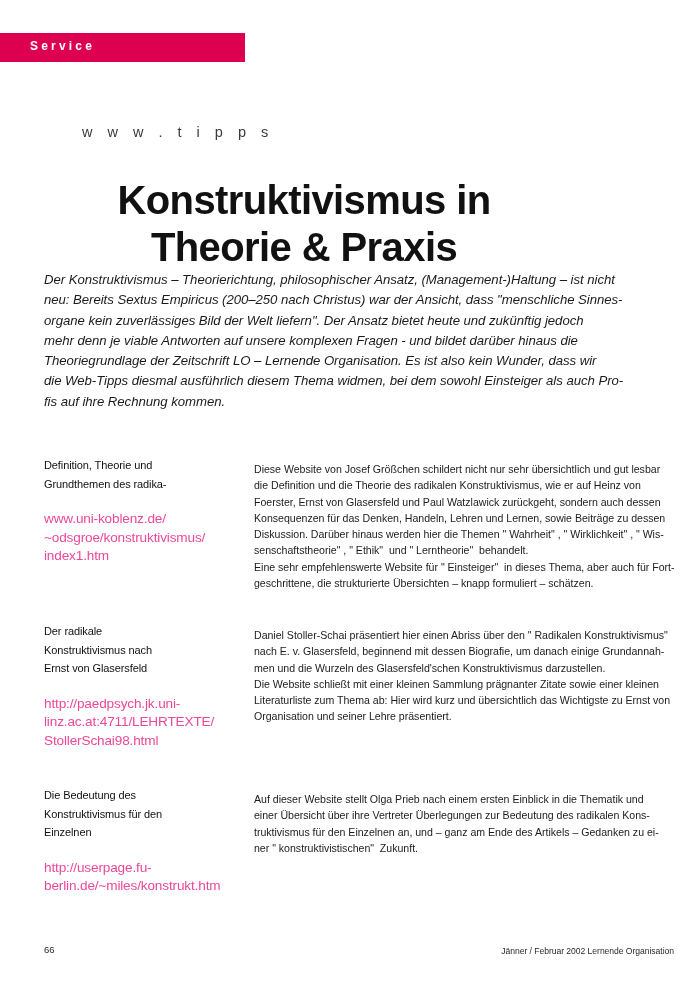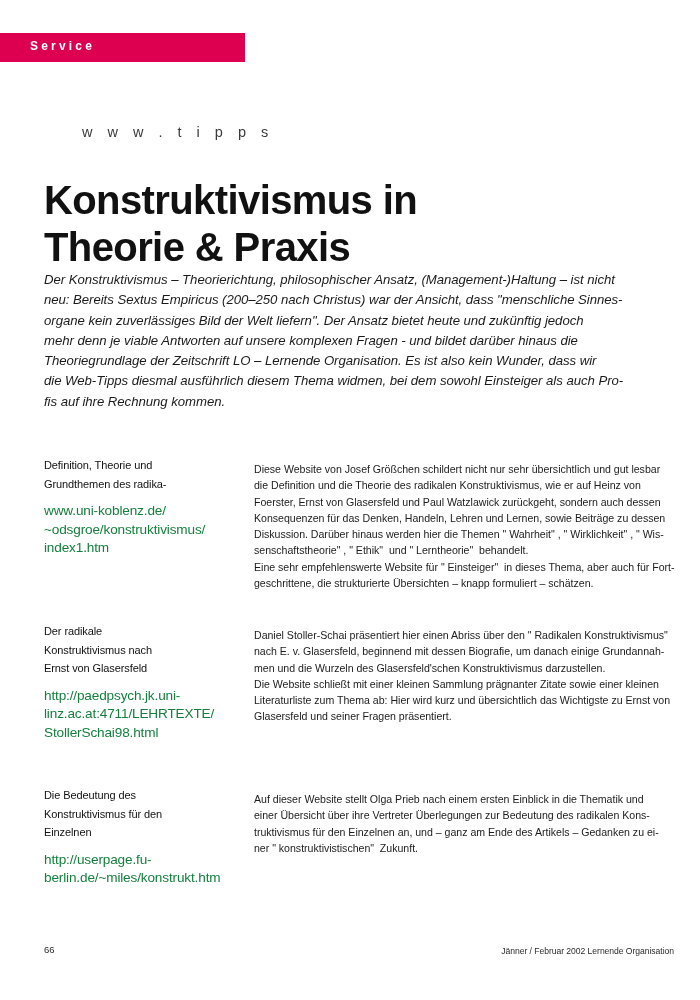--- a/index.html
+++ b/index.html
@@ -53,20 +53,21 @@
   .headline {
     position: absolute;
     left: 44px;
     top: 150px;
     width: 520px;
     font-size: 40px;
     line-height: 47px;
     font-weight: bold;
     letter-spacing: -0.6px;
     color: #111111;
+    text-align: center;
   }
   .headline .ln { display: block; }
 
   
   .lead {
     position: absolute;
     left: 44px;
     top: 270px;
     width: 575px;
     font-size: 13.2px;
@@ -87,24 +88,24 @@
   }
   .sec-head {
     font-size: 11px;
     line-height: 18.5px;
     color: #111111;
     font-weight: 400;
     letter-spacing: -0.1px;
   }
   .sec-head .ln { display: block; white-space: pre; }
   .sec-url {
-    margin-top: 9px;
+    margin-top: 17px;
     font-size: 13.6px;
     line-height: 18.5px;
-    color: #15803d;
+    color: #ec4899;
     letter-spacing: -0.15px;
     word-break: break-all;
   }
   .sec-url .ln { display: block; white-space: pre; }
 
   .sec-body {
     position: absolute;
     left: 254px;
     top: 5px;
     width: 404px;
@@ -205,21 +206,21 @@
     </div>
     <div class="sec-body">
       <p>
         <span class="ln">Daniel Stoller-Schai präsentiert hier einen Abriss über den " Radikalen Konstruktivismus"</span>
         <span class="ln">nach E. v. Glasersfeld, beginnend mit dessen Biografie, um danach einige Grundannah-</span>
         <span class="ln">men und die Wurzeln des Glasersfeld'schen Konstruktivismus darzustellen.</span>
       </p>
       <p>
         <span class="ln">Die Website schließt mit einer kleinen Sammlung prägnanter Zitate sowie einer kleinen</span>
         <span class="ln">Literaturliste zum Thema ab: Hier wird kurz und übersichtlich das Wichtigste zu Ernst von</span>
-        <span class="ln">Glasersfeld und seiner Fragen präsentiert.</span>
+        <span class="ln">Organisation und seiner Lehre präsentiert.</span>
       </p>
     </div>
   </div>
 
   <div class="section" style="top:786px; height:130px;">
     <div class="sec-left">
       <div class="sec-head">
         <span class="ln">Die Bedeutung des</span>
         <span class="ln">Konstruktivismus für den</span>
         <span class="ln">Einzelnen</span>

